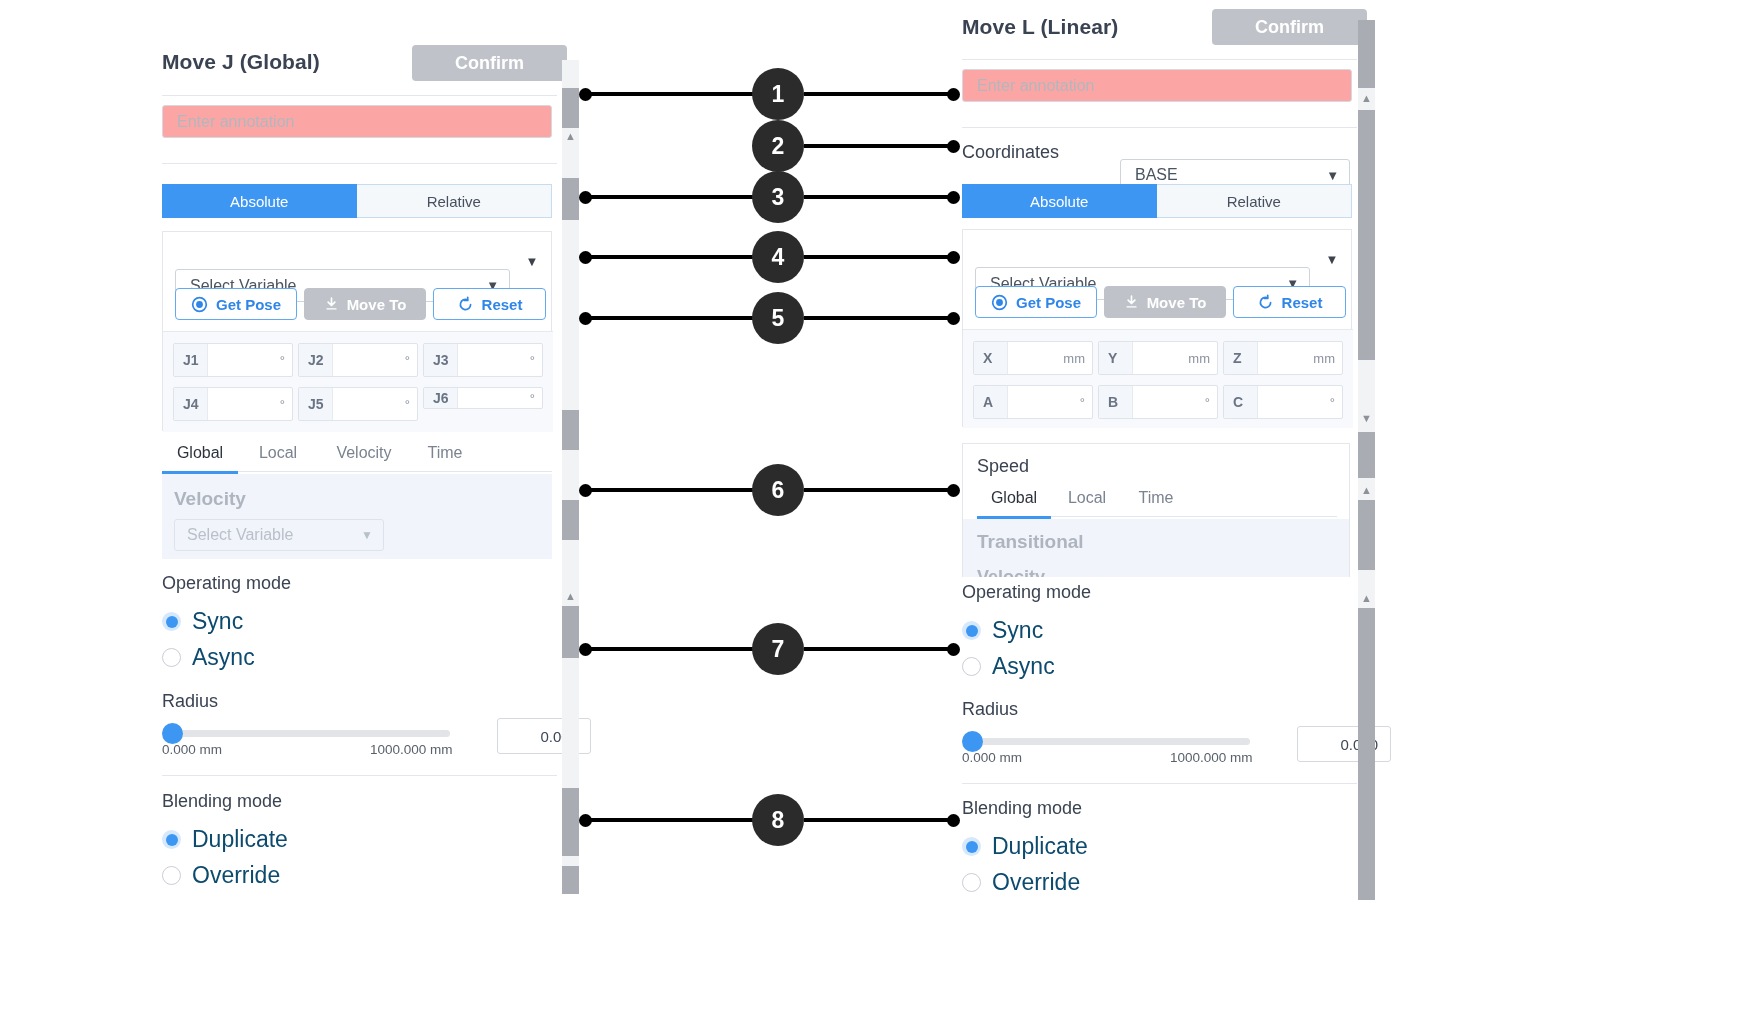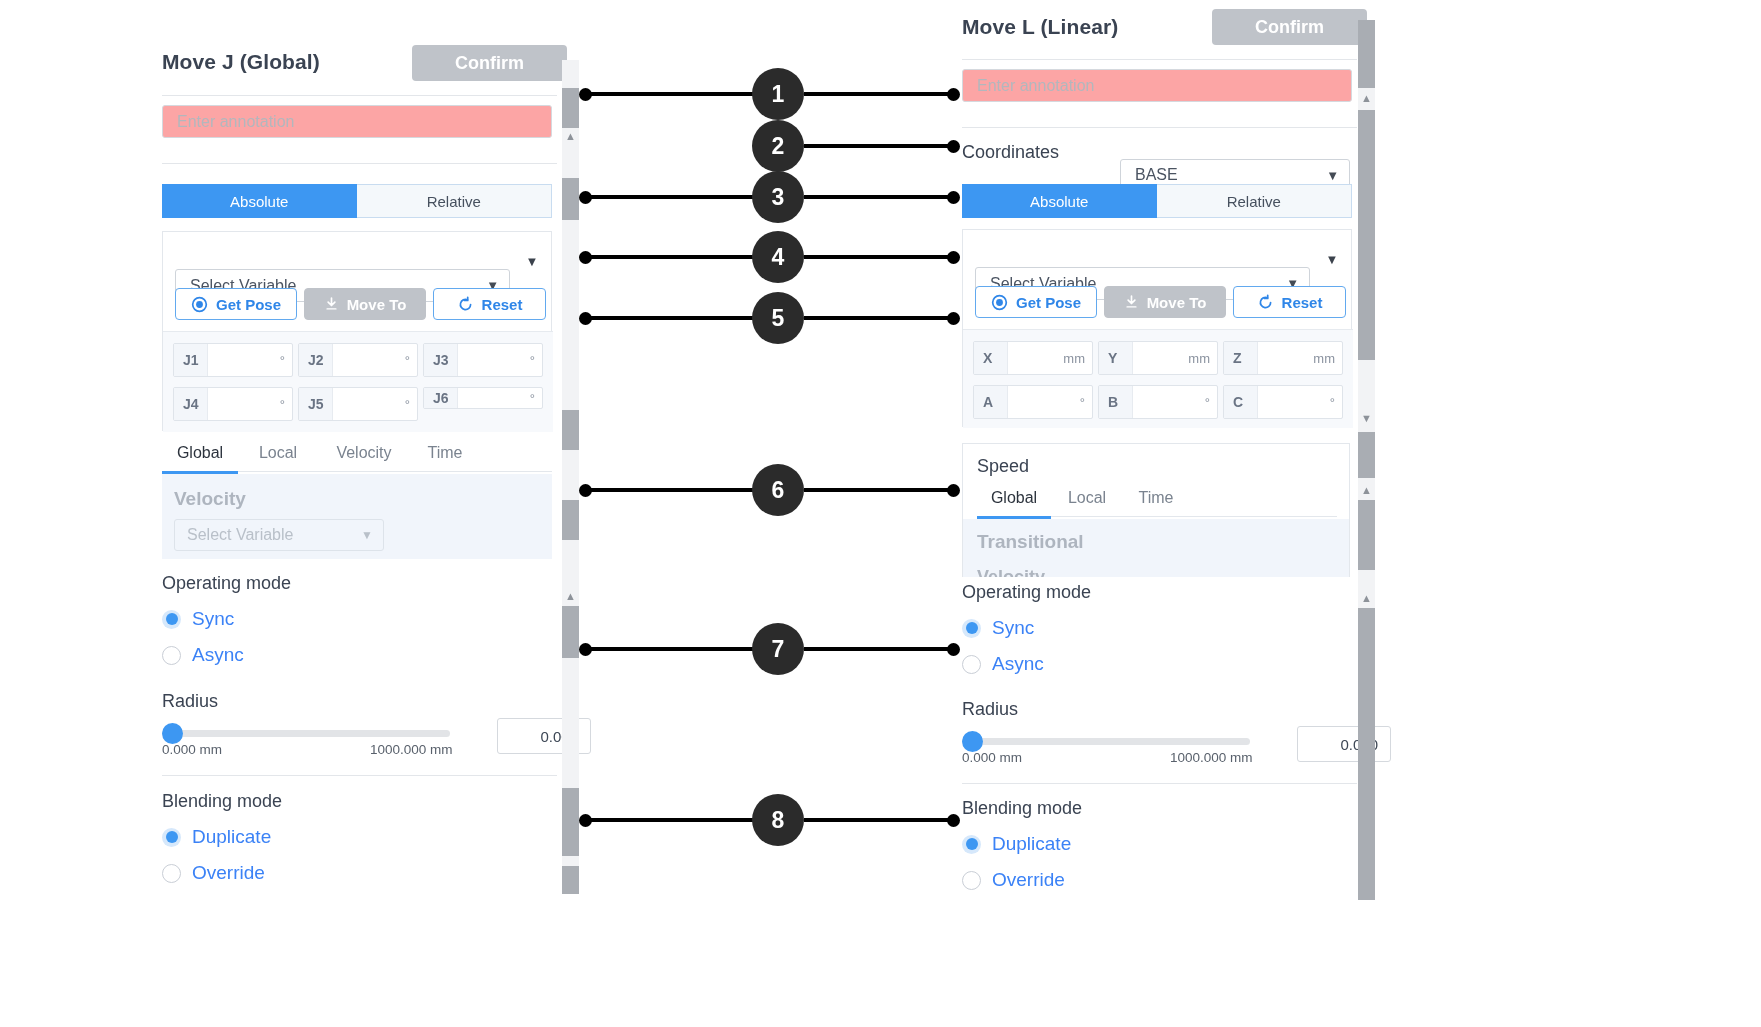--- a/index.html
+++ b/index.html
@@ -97,21 +97,21 @@
   .sec-h { font-size:18px; font-weight:normal; color:#3a4352; position:absolute; }
 
   .radio-row { position:absolute; display:flex; align-items:center; gap:11px; cursor:pointer; }
   .radio { width:19px; height:19px; border-radius:50%; flex:none; position:relative; }
   .radio.on  { background:#d6e8fb; }
   .radio.on::after {
     content:""; position:absolute; left:3.5px; top:3.5px;
     width:12px; height:12px; border-radius:50%; background:#3d97f2;
   }
   .radio.off { border:1px solid #c9ced6; background:#fff; }
-  .radio-row .rlbl { font-size:19px; color:#3b82f6; }
+  .radio-row .rlbl { font-size:23px; color:#0c4a6e; }
 
   .slider-wrap { position:absolute; }
   .track { position:absolute; height:7px; border-radius:4px; background:#e2e4e7; }
   .knob  { position:absolute; width:21px; height:21px; border-radius:50%; background:#3d97f2; cursor:pointer;}
   .minitxt { position:absolute; font-size:13.5px; color:#59616c; }
   .numbox {
     position:absolute; border:1px solid #d5d9de; background:#fff; border-radius:3px;
     display:flex; align-items:center; justify-content:flex-end; padding-right:12px;
     font-size:15px; color:#3d4755;margin-left:39px;
   }

